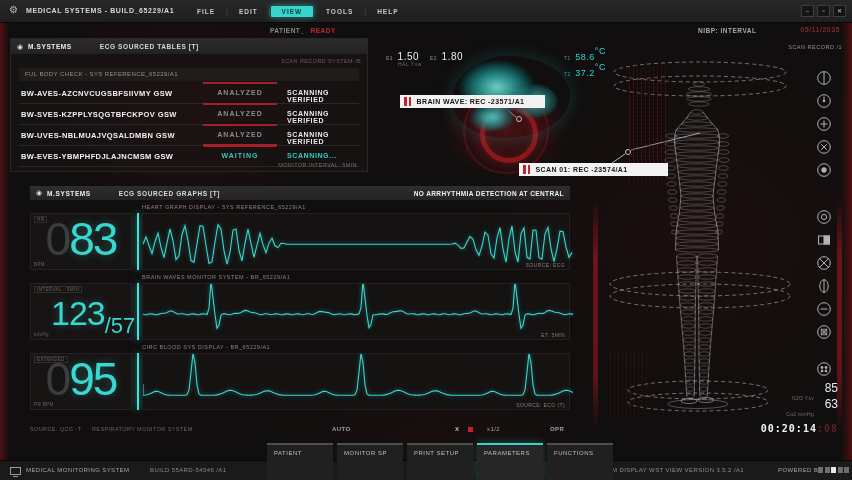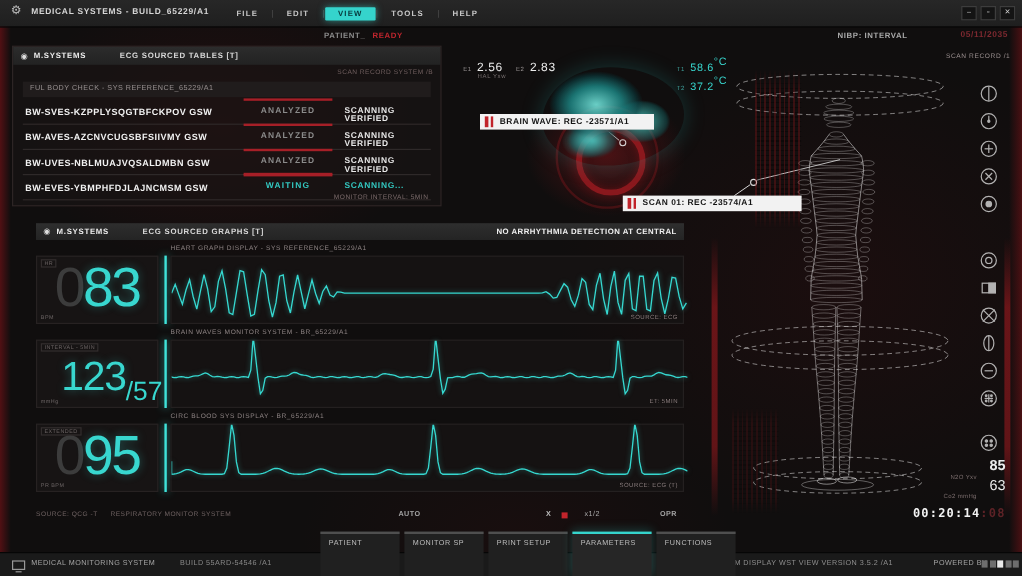--- a/index.html
+++ b/index.html
@@ -305,27 +305,27 @@
     <div class="p-head">
       <span class="p-ico">◉</span>
       <span class="p-brand">M.SYSTEMS</span>
       <span class="p-title">ECG SOURCED TABLES [T]</span>
     </div>
     <div class="p-corner">SCAN RECORD SYSTEM /B</div>
     <div class="p-subband">FUL BODY CHECK - SYS REFERENCE_65229/A1</div>
     <div class="t-rows">
         <div class="t-row">
           <i class="redbar"></i>
-          <span class="t-code">BW-SVES-KZPPLYSQGTBFCKPOV GSW</span>
+          <span class="t-code">BW-AVES-AZCNVCUGSBFSIIVMY GSW</span>
           <span class="t-status gray">ANALYZED</span>
           <span class="t-result">SCANNING VERIFIED</span>
         </div>
         <div class="t-row">
           <i class="redbar"></i>
-          <span class="t-code">BW-AVES-AZCNVCUGSBFSIIVMY GSW</span>
+          <span class="t-code">BW-SVES-KZPPLYSQGTBFCKPOV GSW</span>
           <span class="t-status gray">ANALYZED</span>
           <span class="t-result">SCANNING VERIFIED</span>
         </div>
         <div class="t-row">
           <i class="redbar"></i>
           <span class="t-code">BW-UVES-NBLMUAJVQSALDMBN GSW</span>
           <span class="t-status gray">ANALYZED</span>
           <span class="t-result">SCANNING VERIFIED</span>
           <i class="redbar last"></i>
         </div>
@@ -334,25 +334,25 @@
           <span class="t-code">BW-EVES-YBMPHFDJLAJNCMSM GSW</span>
           <span class="t-status cyan">WAITING</span>
           <span class="t-result cyan">SCANNING...</span>
         </div>
       </div>
     <div class="p-foot">MONITOR INTERVAL: 5MIN</div>
   </div>
 
   <div class="vt" style="left:386px;top:46px;">
     <span class="vt-lab">E1</span>
-    <span class="vt-val">2.56</span>
+    <span class="vt-val">1.50</span>
   </div>
   <div class="vt" style="left:430px;top:46px;">
     <span class="vt-lab">E2</span>
-    <span class="vt-val">2.83</span>
+    <span class="vt-val">1.80</span>
   </div>
   <div class="vt vt-lab" style="left:398px;top:61px;color:#776f6f;">HAL Yxw</div>
   <div class="vt vt-cy" style="left:564px;top:46px;">
     <span class="vt-lab">T1</span>
     <span class="vt-val">58.6</span><span class="vt-sup vt-val">°C</span>
   </div>
   <div class="vt vt-cy" style="left:564px;top:62px;">
     <span class="vt-lab">T2</span>
     <span class="vt-val">37.2</span><span class="vt-sup vt-val">°C</span>
   </div>
@@ -500,21 +500,21 @@
         </svg></div>
       <div class="ricon" style="margin-top: 14px;"><svg viewBox="0 0 16 16" fill="none" stroke="#cfcfcf" stroke-width="1">
           <circle cx="8" cy="8" r="6.3"></circle>
           <circle cx="6" cy="6.5" r="1" fill="#cfcfcf"></circle>
           <circle cx="10" cy="6.5" r="1" fill="#cfcfcf"></circle>
           <circle cx="6" cy="10" r="1" fill="#cfcfcf"></circle>
           <circle cx="10" cy="10" r="1" fill="#cfcfcf"></circle>
         </svg></div>
     </div>
   <div class="gas" style="right:38px;top:386px;text-align:right;"><span class="gas-lab">N2O Yxv</span></div>
-  <div class="gas gas-val" style="right:14px;top:381px;font-weight:bold;">85</div>
+  <div class="gas gas-val" style="right:14px;top:381px;">85</div>
   <div class="gas" style="right:38px;top:402px;text-align:right;"><span class="gas-lab">Co2 mmHg</span></div>
   <div class="gas gas-val" style="right:14px;top:397px;">63</div>
   <div class="timer"><span>00:20:14</span><b>:08</b></div>
 
   <div class="bottombar">
     <span class="monitor-icon"></span>
     <span class="bb bb-app">MEDICAL MONITORING SYSTEM</span>
     <span class="bb bb-build">BUILD 55ARD-54546  /A1</span>
     <span class="bb bb-ver">M DISPLAY WST VIEW  VERSION 3.5.2 /A1</span>
     <span class="bb bb-pow">POWERED BY</span>

